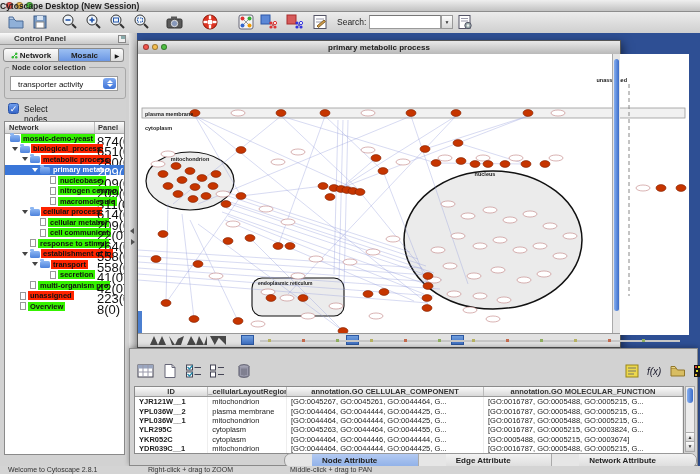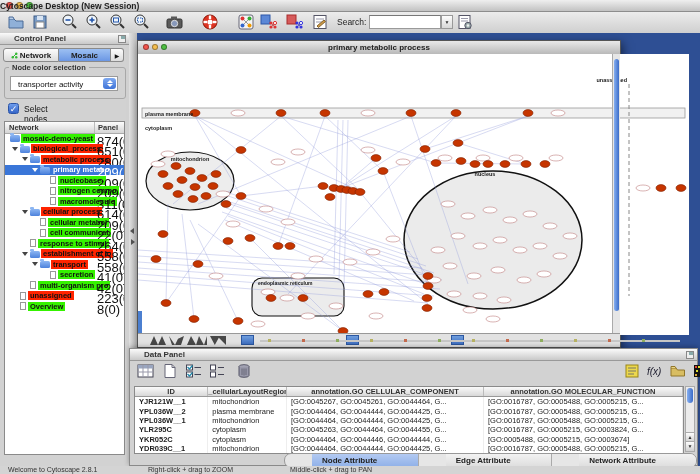--- a/index.html
+++ b/index.html
@@ -595,24 +595,20 @@
           <div class="sdot" style="left: 368px; background: rgb(196, 106, 77);"></div>
           <div class="sdot" style="left: 402px; background: rgb(143, 174, 95);"></div>
           <div class="sdot" style="left: 436px; background: rgb(183, 178, 98);"></div>
           <div class="sdot" style="left: 470px; background: rgb(196, 106, 77);"></div>
           <div class="sdot" style="left: 504px; background: rgb(143, 174, 95);"></div>
         </div>
     </div>
   </div>
 
   <div class="dpanel">
-    <div class="phdr">
-      <span>Data Panel</span>
-      <span class="floatico"></span>
-    </div>
     <div class="dptoolbar">
       <button class="dpbtn" style="left:6px">
         <svg width="18" height="16">
             <rect x="1" y="2" width="15" height="12" fill="#fff" stroke="#445"></rect>
             <rect x="1" y="2" width="15" height="3.5" fill="#9aa6c0"></rect>
             <line x1="6" y1="2" x2="6" y2="14" stroke="#99a"></line>
             <line x1="11" y1="2" x2="11" y2="14" stroke="#99a"></line>
             <line x1="1" y1="9" x2="16" y2="9" stroke="#99a"></line>
           </svg></button>
       <button class="dpbtn" style="left:30px">

